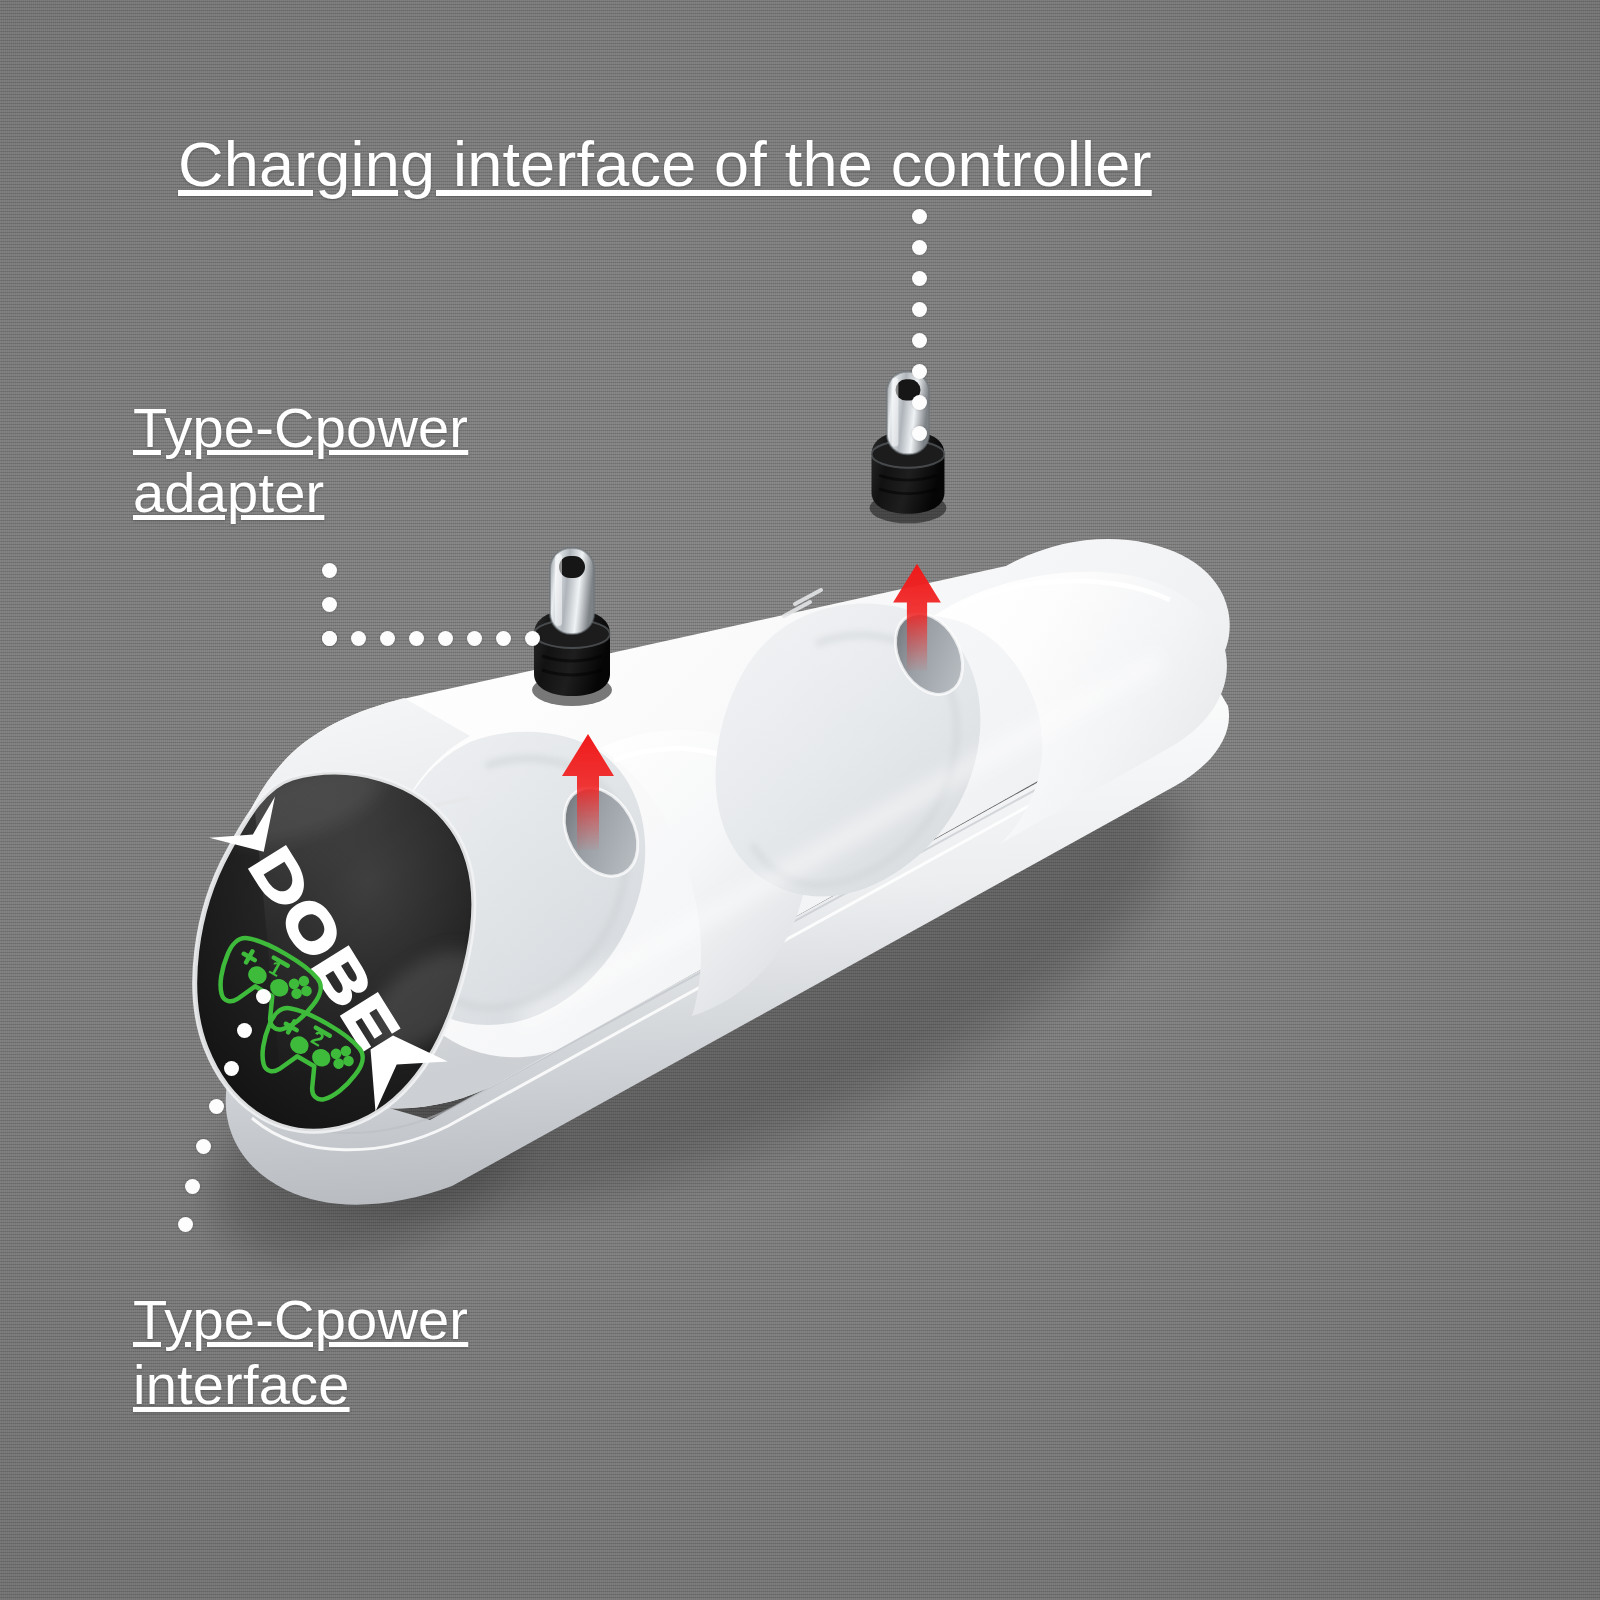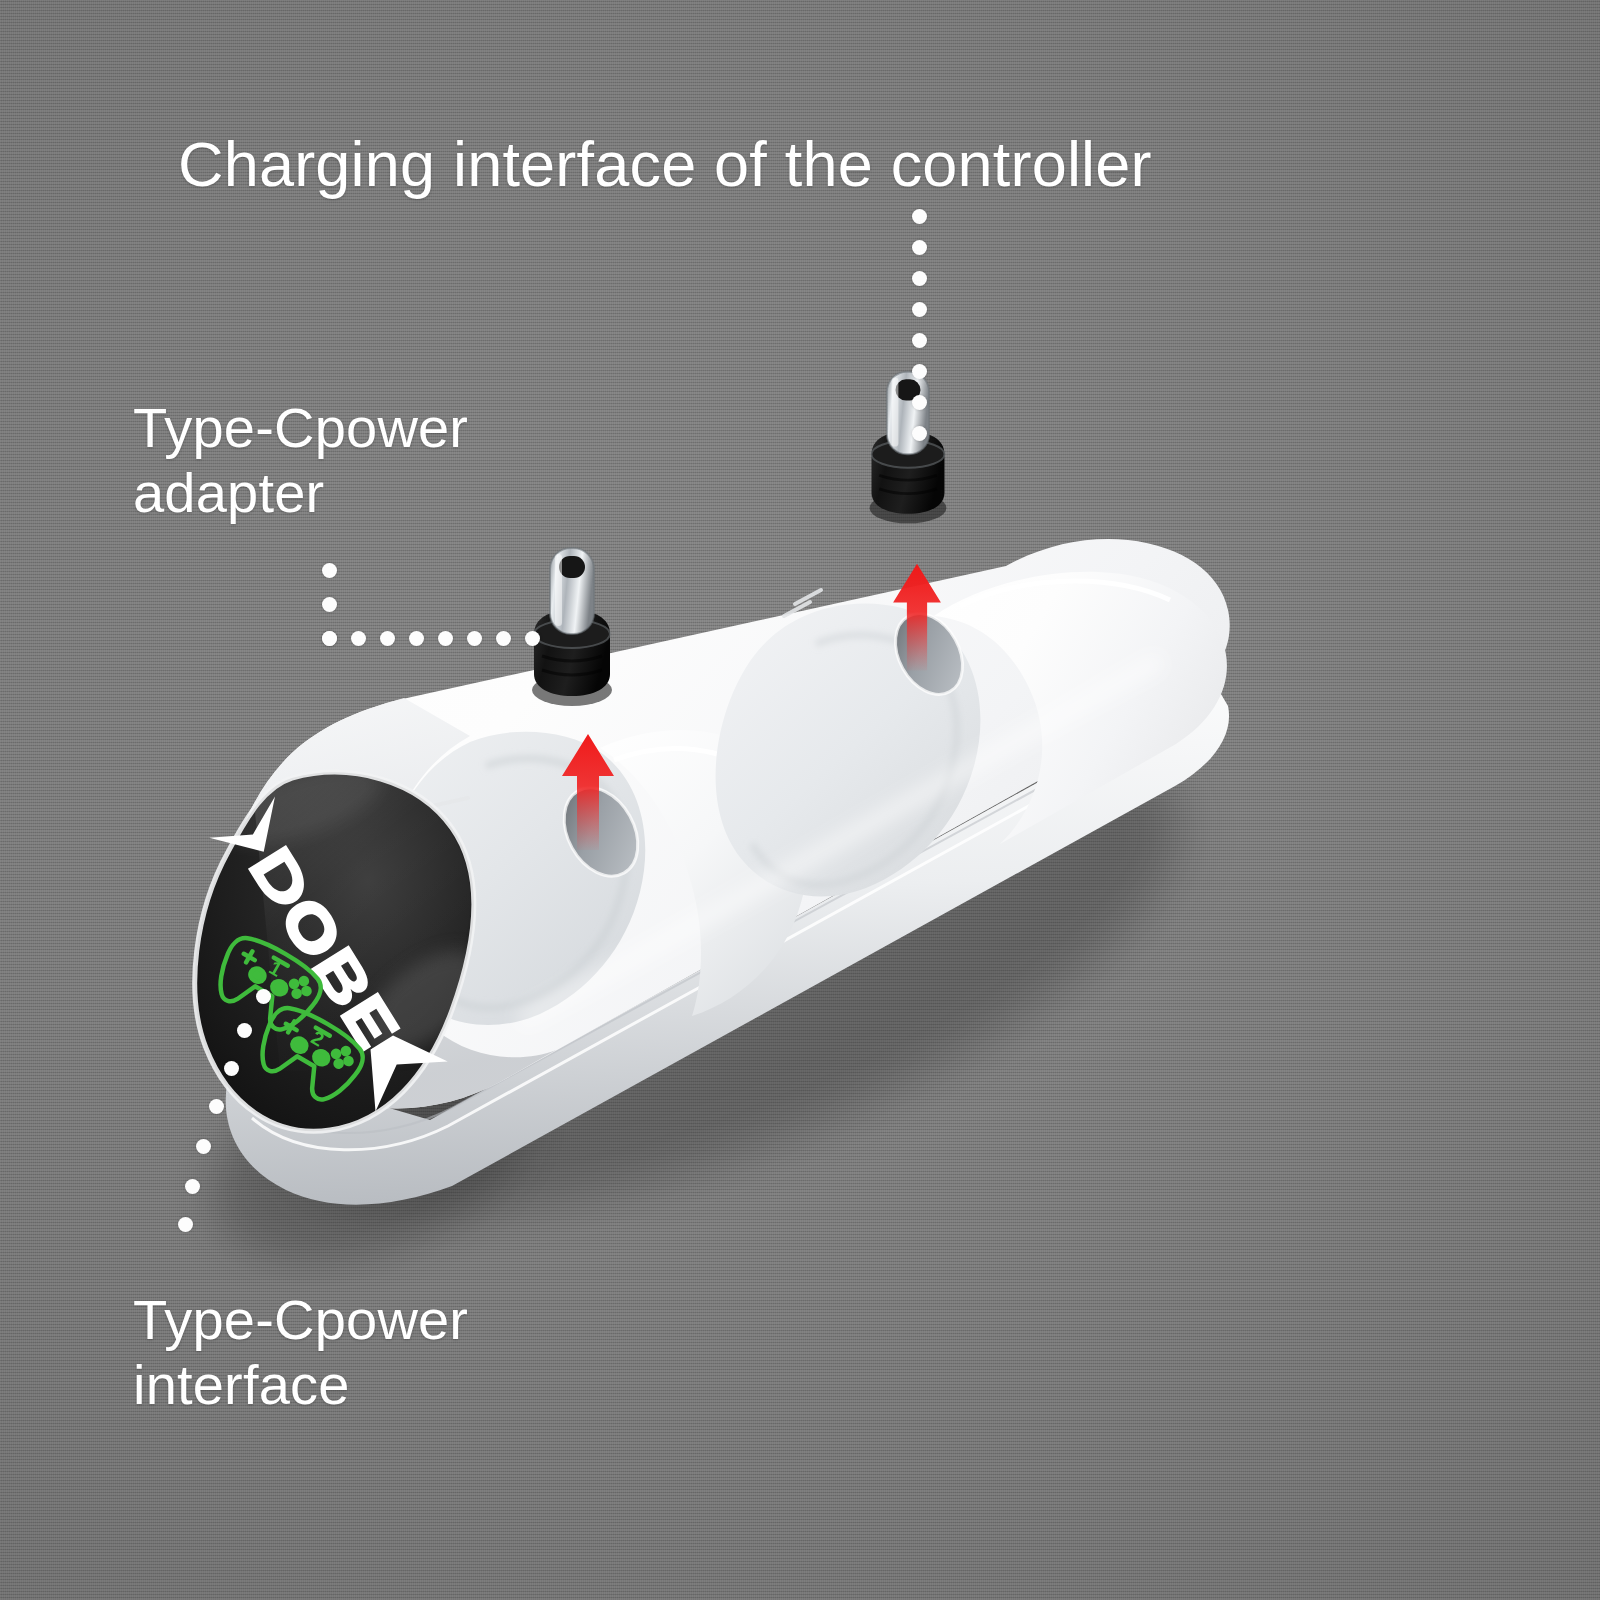--- a/index.html
+++ b/index.html
@@ -36,20 +36,21 @@
 
   
   .label {
     position: absolute;
     color: #ffffff;
     font-weight: 400;
     line-height: 1.16;
     letter-spacing: .2px;
     white-space: pre-line;
     text-shadow: 0 1px 3px rgba(0,0,0,.22);
+    text-decoration: underline;
   }
   #label-title {
     left: 178px;
     top: 128px;
     font-size: 63px;
   }
   #label-adapter {
     left: 133px;
     top: 396px;
     font-size: 56px;

